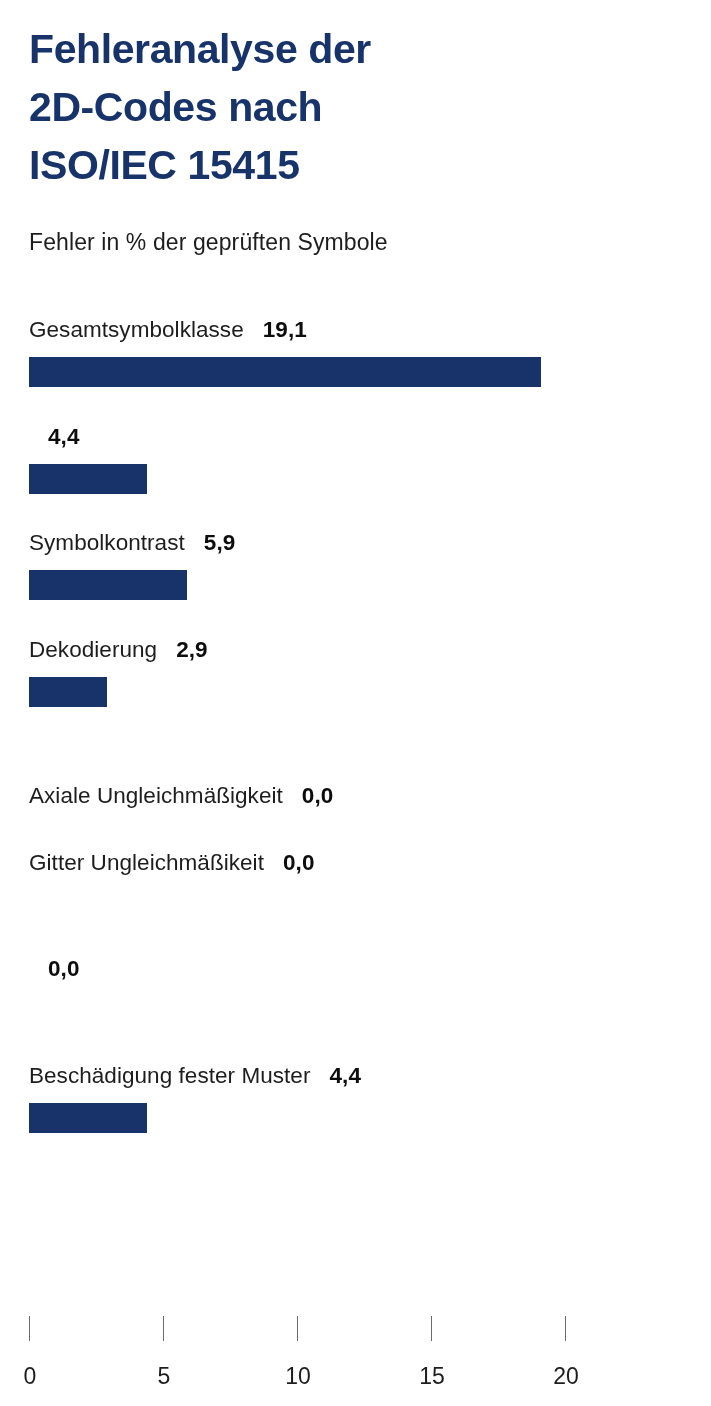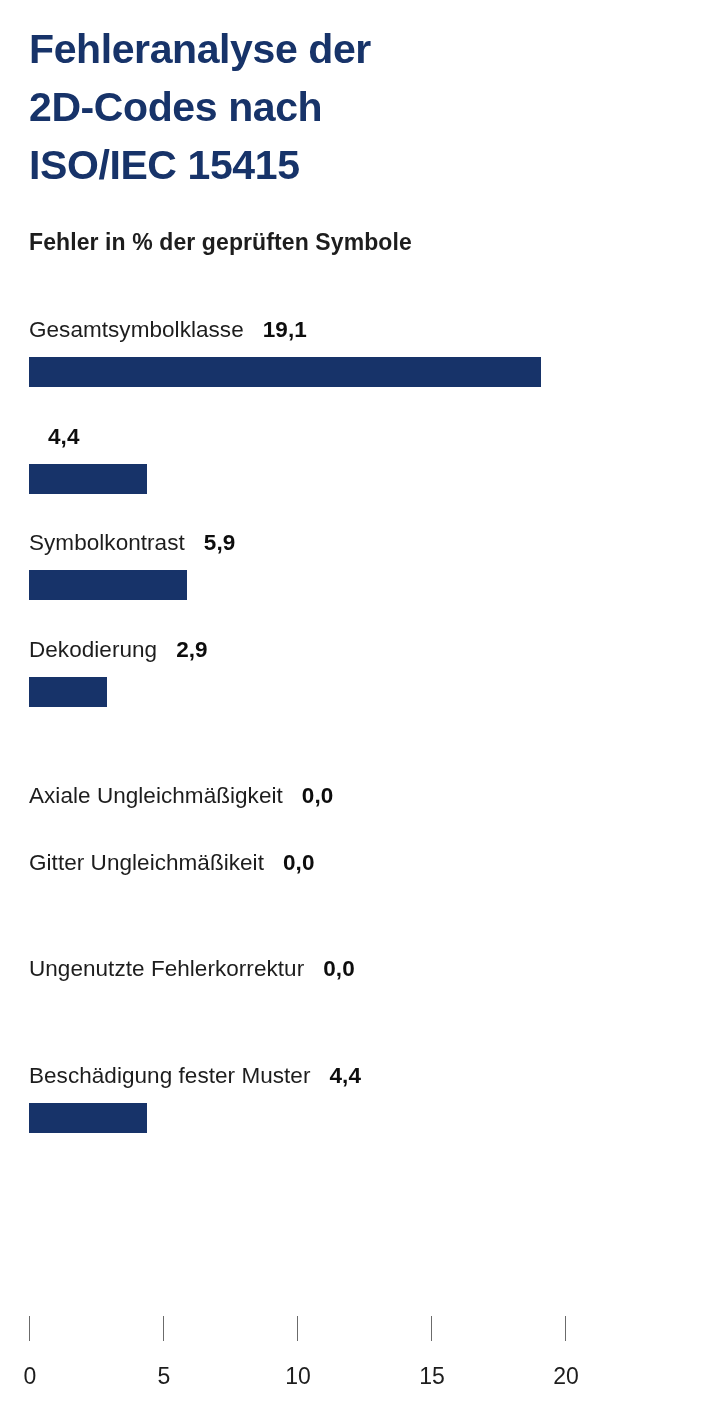--- a/index.html
+++ b/index.html
@@ -40,21 +40,21 @@
     font-weight: 700;
     letter-spacing: -0.4px;
     color: #173369;
     white-space: pre-line;
   }
   .chart-subtitle {
     margin: 0;
     padding-top: 33px;
     font-size: 23px;
     line-height: 30px;
-    font-weight: 700;
+    font-weight: 400;
     color: #1d1d1d;
     letter-spacing: 0.1px;
   }
 
   
   .plot {
     position: absolute;
     left: 0;
     top: 0;
     width: 711px;
@@ -188,21 +188,20 @@
       </div>
       <div class="bar-row" style="top: 844.5px;">
         <div class="row-header">
           <span class="row-label">Gitter Ungleichmäßikeit</span>
           <span class="row-value">0,0</span>
         </div>
         <div class="bar-track"></div>
       </div>
       <div class="bar-row" style="top: 951px;">
         <div class="row-header">
-          <span class="row-label">Ungenutzte Fehlerkorrektur</span>
           <span class="row-value">0,0</span>
         </div>
         <div class="bar-track"></div>
       </div>
       <div class="bar-row" style="top: 1057.5px;">
         <div class="row-header">
           <span class="row-label">Beschädigung fester Muster</span>
           <span class="row-value">4,4</span>
         </div>
         <div class="bar-track">

